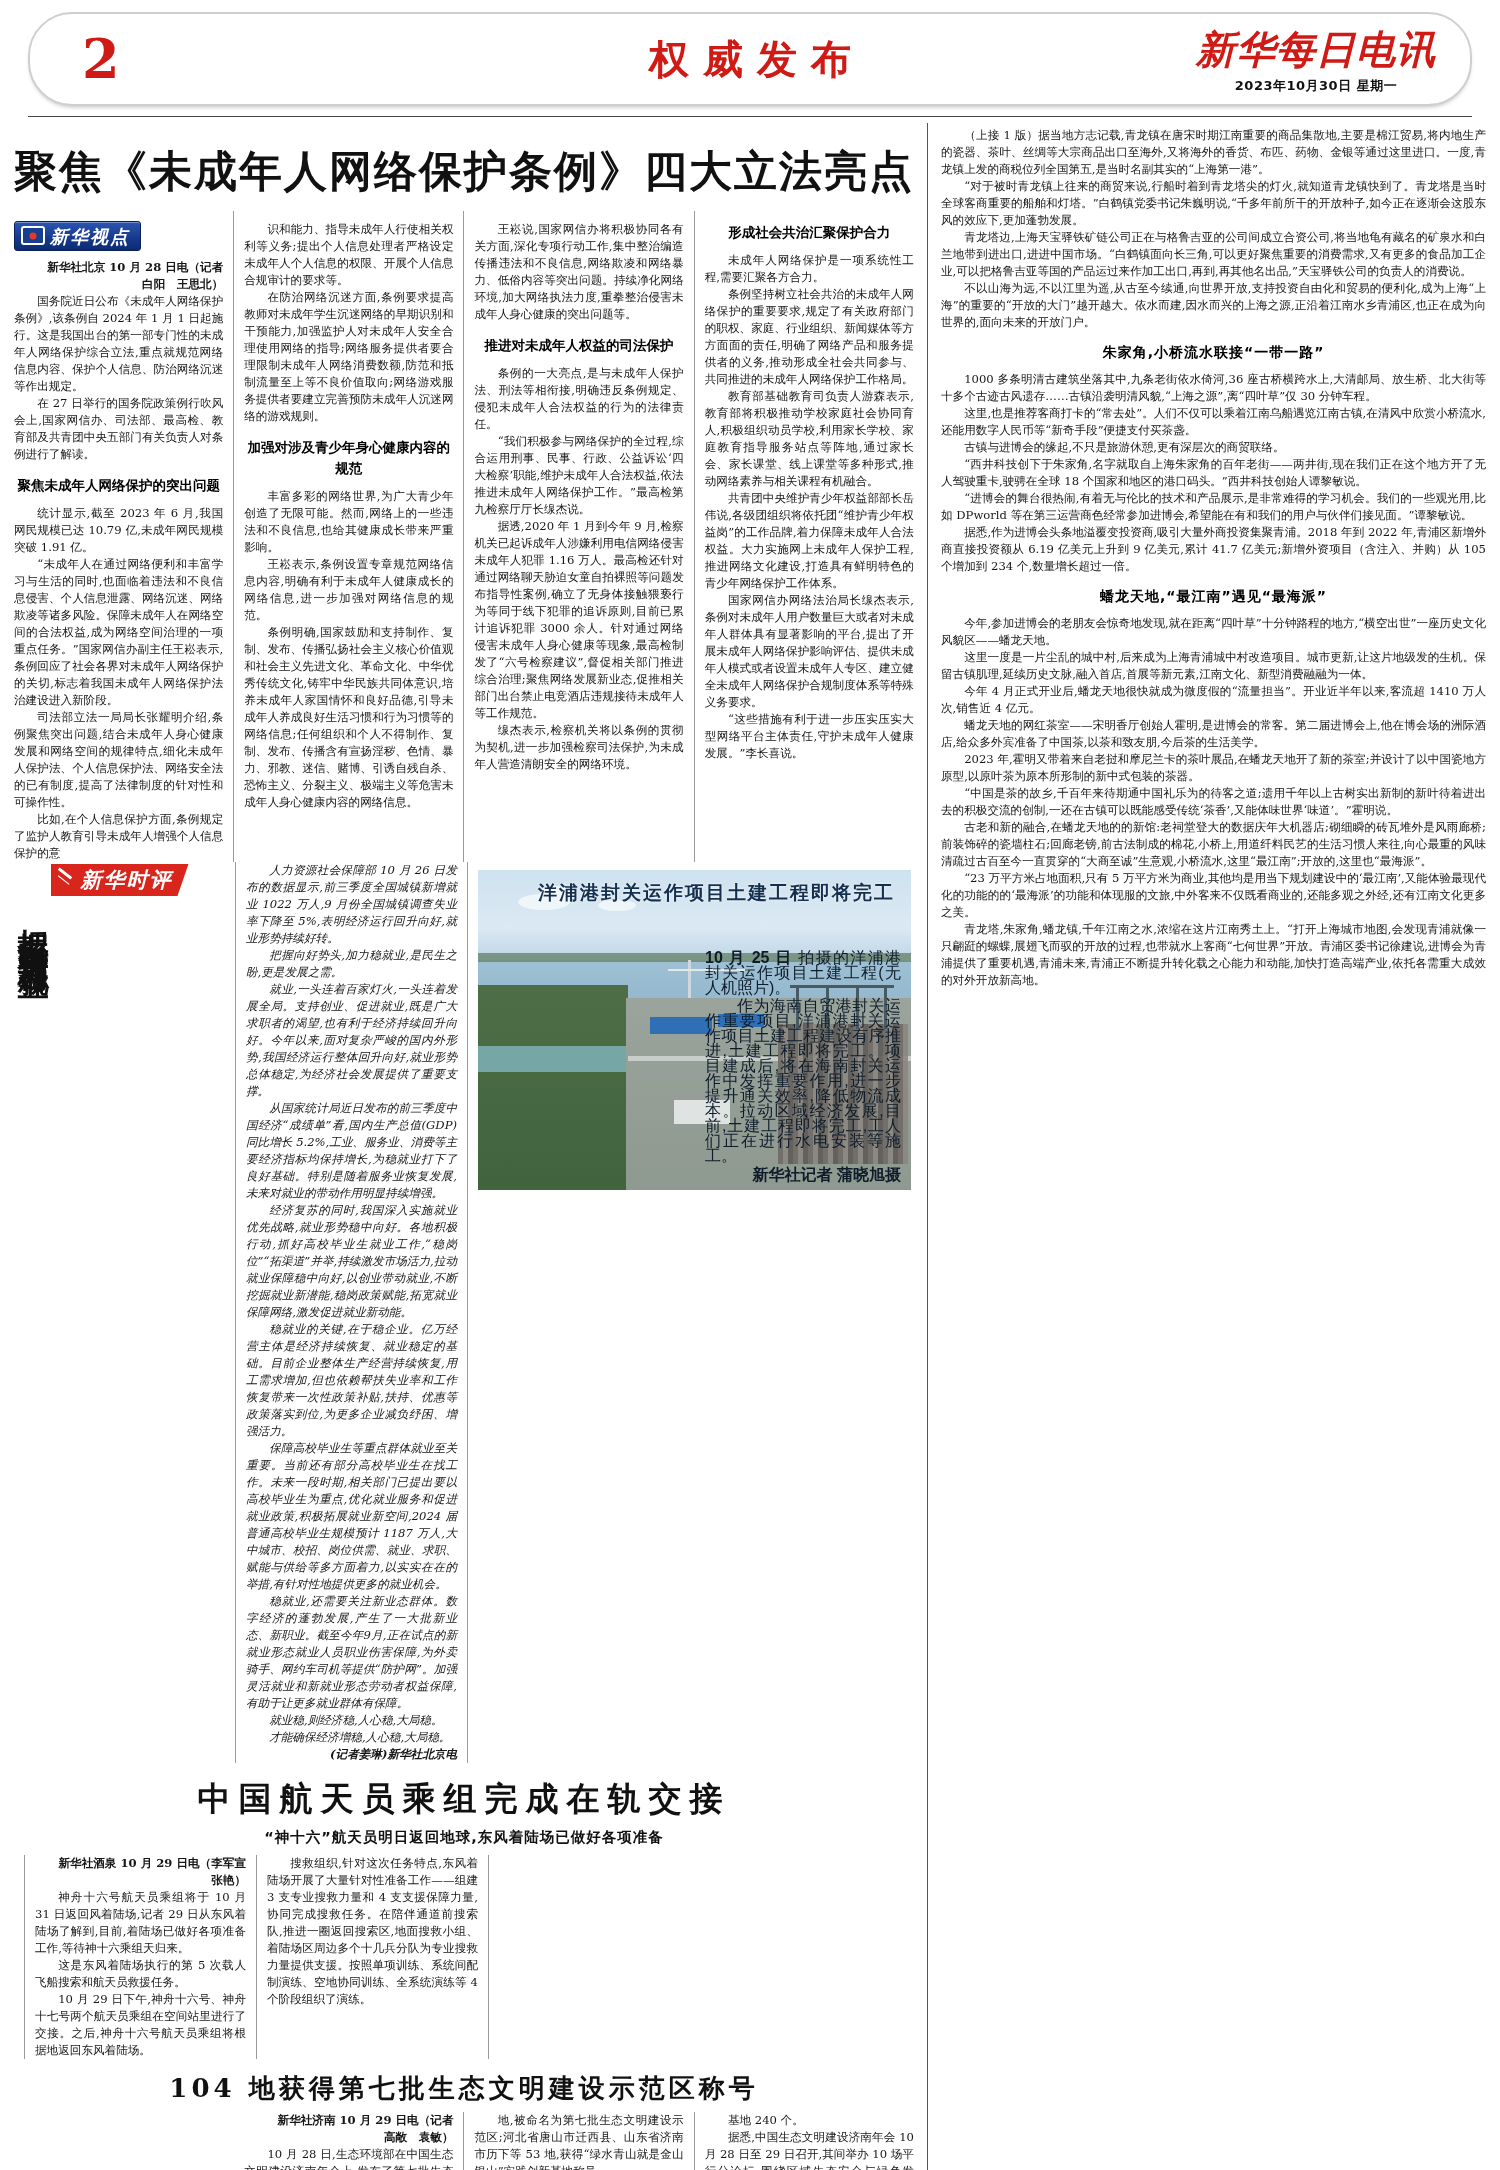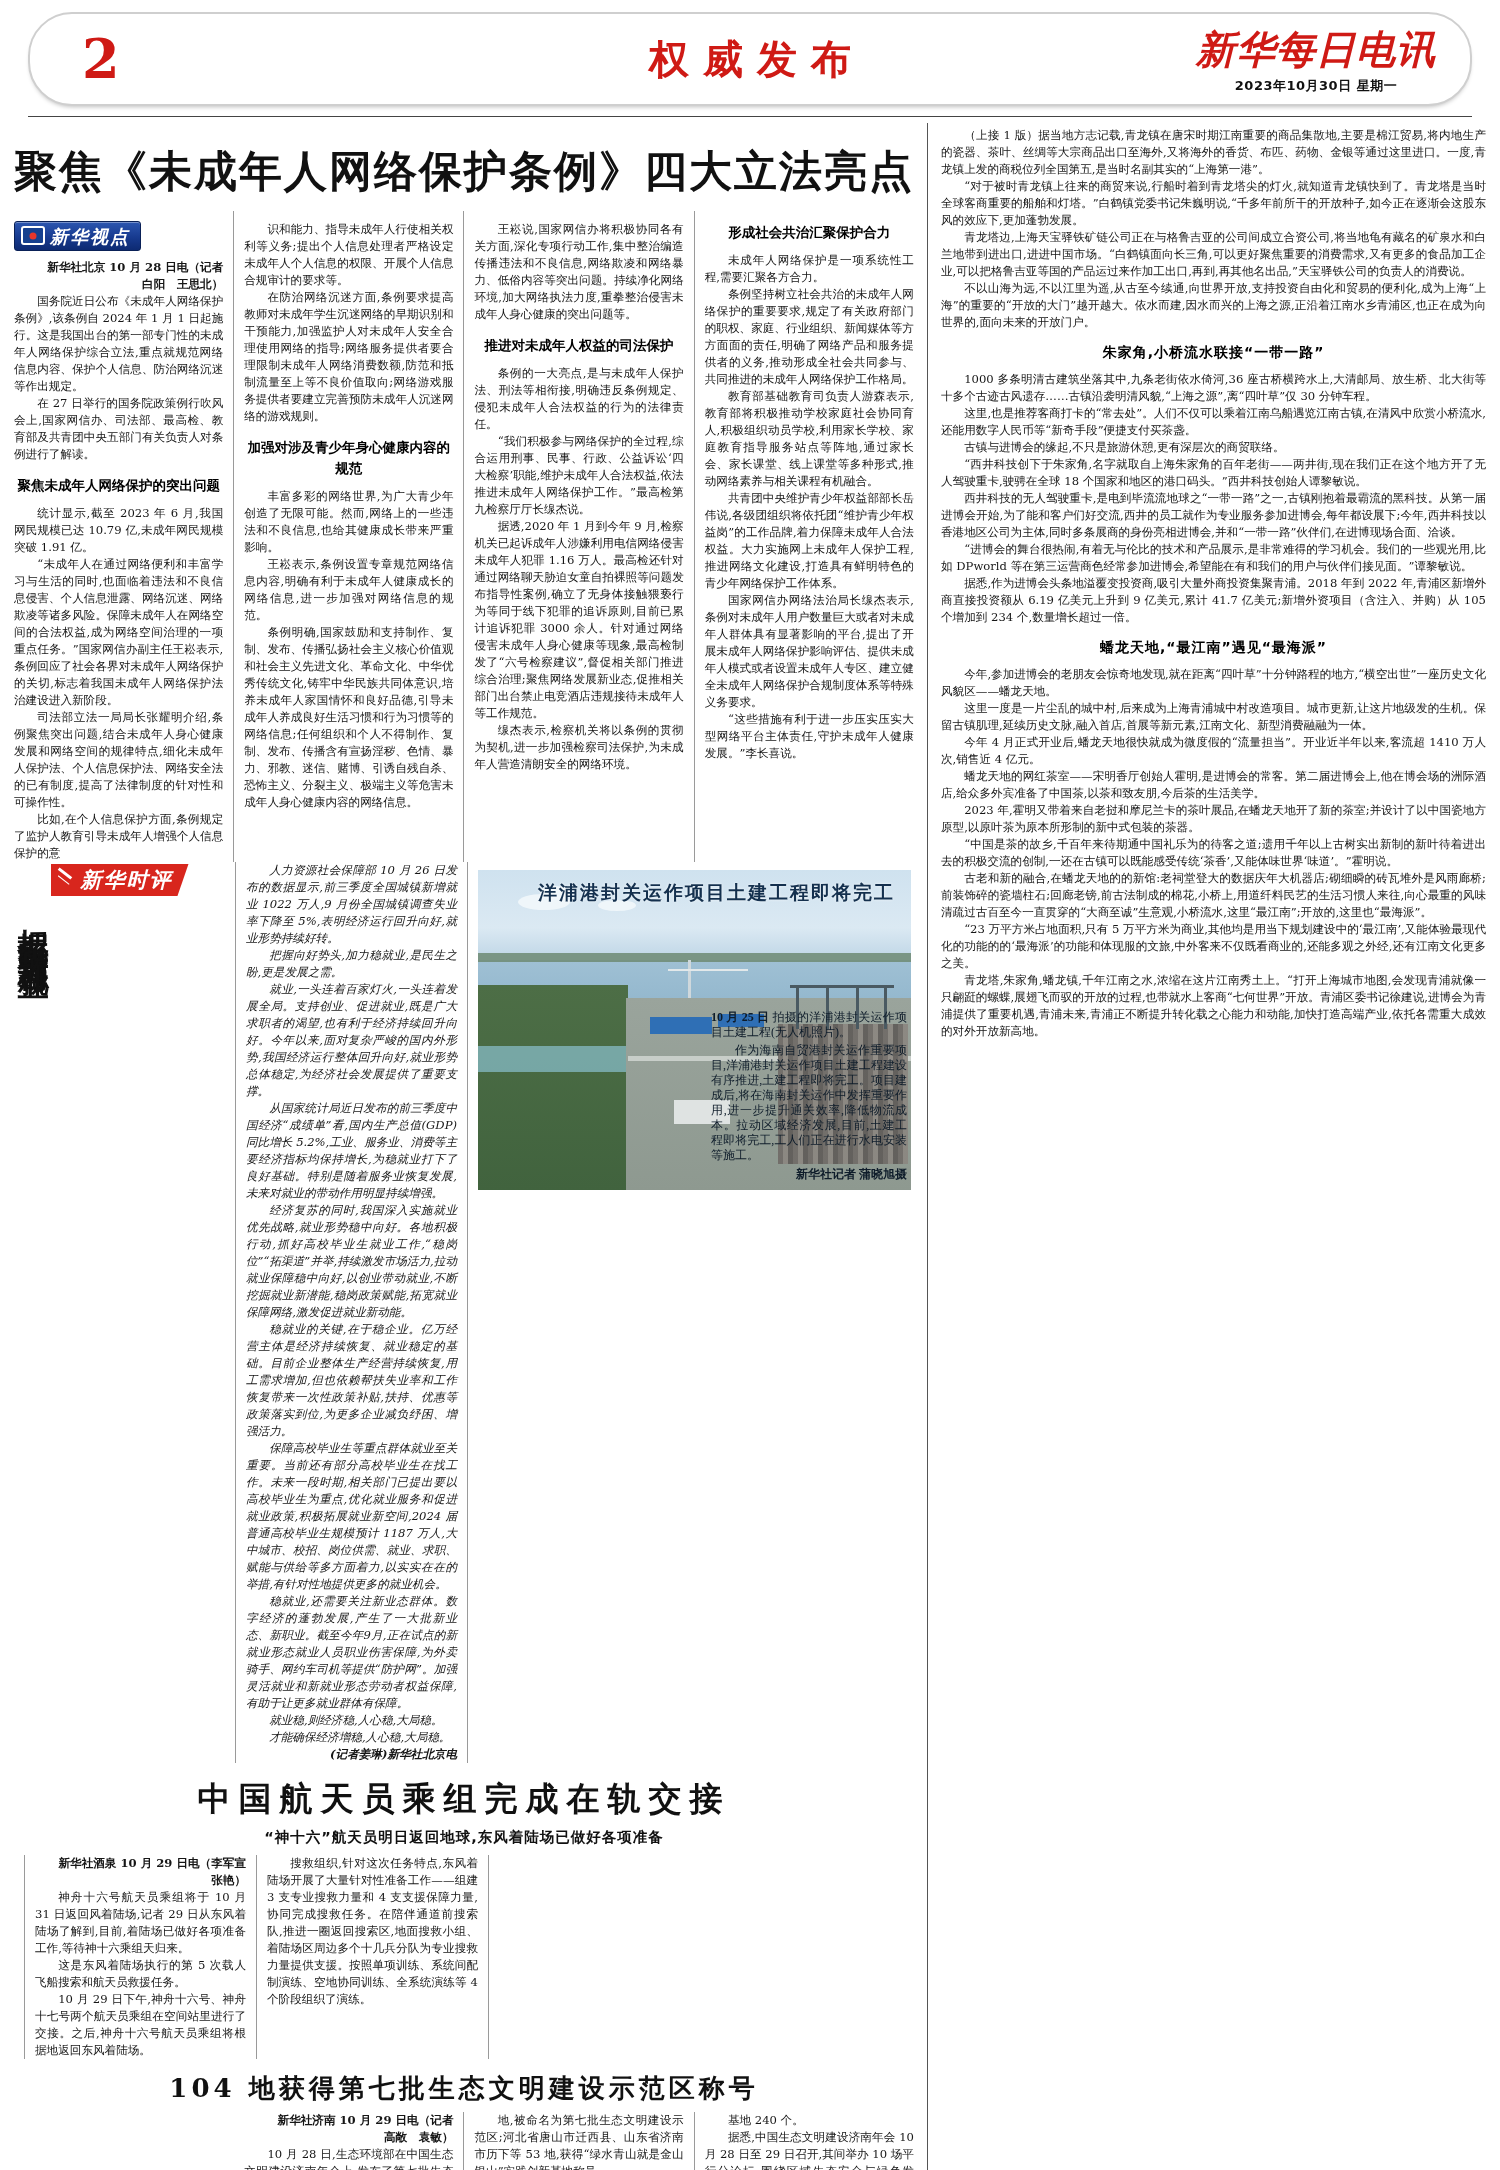--- a/index.html
+++ b/index.html
@@ -137,23 +137,23 @@
   .ph-bldg{position:absolute;background:#dfe3e2;}
   .ph-blue{position:absolute;background:#2f6fb5;}
   .ph-crane{position:absolute;background:#4a5a62;}
   .photo-title{
     position:absolute;right:16px;top:10px;
     font-family:"DejaVu Sans","Liberation Sans",sans-serif;
     font-size:19px;font-weight:bold;color:#14304e;letter-spacing:2px;
     text-shadow:0 0 3px rgba(255,255,255,.8);
   }
   .photo-cap{
-    position:absolute;right:4px;bottom:8px;width:196px;
-    font-family:Liberation Serif, serif;
-    font-size:12px;line-height:15px;color:#0e1c2a;text-align:justify;
+    position:absolute;right:10px;bottom:8px;width:196px;
+    font-family:Liberation Sans, sans-serif;
+    font-size:16px;line-height:15px;color:#0e1c2a;text-align:justify;
     background:rgba(255,255,255,.0);
   }
   .photo-cap .cap-date{font-weight:bold;}
   .photo-credit{text-align:right;font-weight:bold;margin-top:4px;}
 
   
   .mid-headline{
     text-align:center;margin:14px 0 2px 0;
     font-family:"DejaVu Serif","Liberation Serif",serif;
     font-size:33px;font-weight:bold;letter-spacing:8px;color:#111;
@@ -396,21 +396,20 @@
           <p>青龙塔边,上海天宝驿铁矿链公司正在与格鲁吉亚的公司间成立合资公司,将当地龟有藏名的矿泉水和白兰地带到进出口,进进中国市场。“白鹤镇面向长三角,可以更好聚焦重要的消费需求,又有更多的食品加工企业,可以把格鲁吉亚等国的产品运过来作加工出口,再到,再其他名出品,”天宝驿铁公司的负责人的消费说。</p>
           <p>不以山海为远,不以江里为遥,从古至今续通,向世界开放,支持投资自由化和贸易的便利化,成为上海“上海”的重要的“开放的大门”越开越大。依水而建,因水而兴的上海之源,正沿着江南水乡青浦区,也正在成为向世界的,面向未来的开放门户。</p>
         </div>
 
         <div class="rsub">朱家角,小桥流水联接“一带一路”</div>
         <div class="col-text">
           <p>1000 多条明清古建筑坐落其中,九条老街依水倚河,36 座古桥横跨水上,大清邮局、放生桥、北大街等十多个古迹古风遗存……古镇沿袭明清风貌,“上海之源”,离“四叶草”仅 30 分钟车程。</p>
           <p>这里,也是推荐客商打卡的“常去处”。人们不仅可以乘着江南乌船遇览江南古镇,在清风中欣赏小桥流水,还能用数字人民币等“新奇手段”便捷支付买茶盏。</p>
           <p>古镇与进博会的缘起,不只是旅游休憩,更有深层次的商贸联络。</p>
           <p>“西井科技创下于朱家角,名字就取自上海朱家角的百年老街——两井街,现在我们正在这个地方开了无人驾驶重卡,驶骋在全球 18 个国家和地区的港口码头。”西井科技创始人谭黎敏说。</p>
-          <p>西井科技的无人驾驶重卡,是电到毕流流地球之“一带一路”之一,古镇刚抱着最霸流的黑科技。从第一届进博会开始,为了能和客户们好交流,西井的员工就作为专业服务参加进博会,每年都设展下;今年,西井科技以香港地区公司为主体,同时多条展商的身份亮相进博会,并和“一带一路”伙伴们,在进博现场合面、洽谈。</p>
           <p>“进博会的舞台很热闹,有着无与伦比的技术和产品展示,是非常难得的学习机会。我们的一些观光用,比如 DPworld 等在第三运营商色经常参加进博会,希望能在有和我们的用户与伙伴们接见面。”谭黎敏说。</p>
           <p>据悉,作为进博会头条地溢覆变投资商,吸引大量外商投资集聚青浦。2018 年到 2022 年,青浦区新增外商直接投资额从 6.19 亿美元上升到 9 亿美元,累计 41.7 亿美元;新增外资项目（含注入、并购）从 105 个增加到 234 个,数量增长超过一倍。</p>
         </div>
 
         <div class="rsub">蟠龙天地,“最江南”遇见“最海派”</div>
         <div class="col-text">
           <p>今年,参加进博会的老朋友会惊奇地发现,就在距离“四叶草”十分钟路程的地方,“横空出世”一座历史文化风貌区——蟠龙天地。</p>
           <p>这里一度是一片尘乱的城中村,后来成为上海青浦城中村改造项目。城市更新,让这片地级发的生机。保留古镇肌理,延续历史文脉,融入首店,首展等新元素,江南文化、新型消费融融为一体。</p>
           <p>今年 4 月正式开业后,蟠龙天地很快就成为微度假的“流量担当”。开业近半年以来,客流超 1410 万人次,销售近 4 亿元。</p>
           <p>蟠龙天地的网红茶室——宋明香厅创始人霍明,是进博会的常客。第二届进博会上,他在博会场的洲际酒店,给众多外宾准备了中国茶,以茶和致友朋,今后茶的生活美学。</p>

